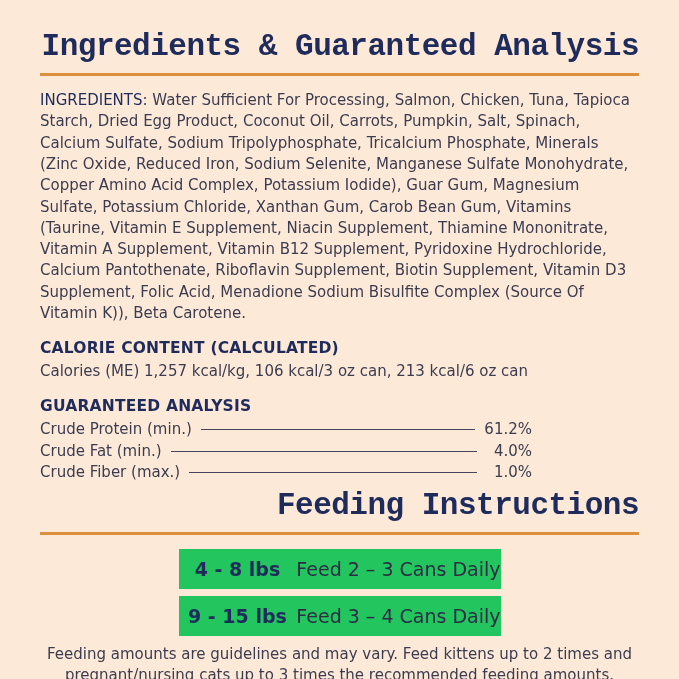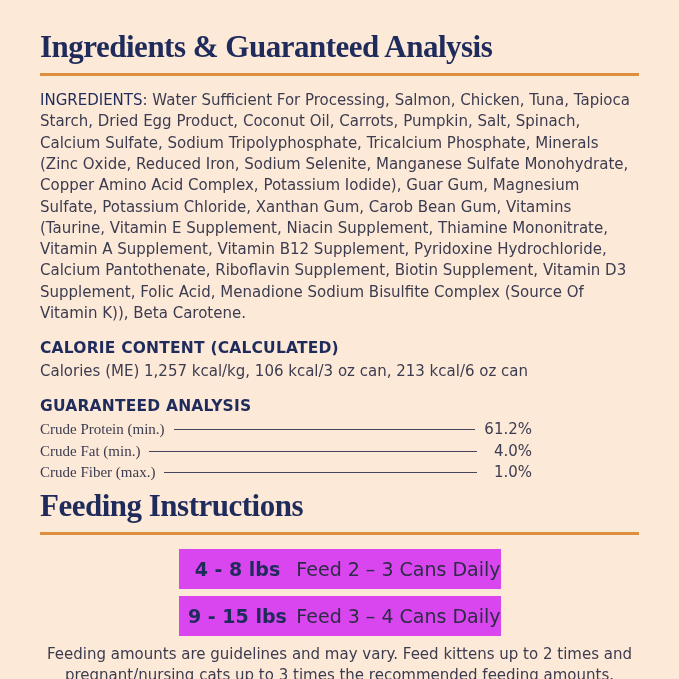--- a/index.html
+++ b/index.html
@@ -9,26 +9,26 @@
     font-family: "DejaVu Sans", "Liberation Sans", sans-serif;
     color: #3c3c50;
     overflow: hidden;
   }
   .page {
     width: 679px;
     height: 679px;
     padding: 30px 40px 0 40px;
   }
   .section-title {
-    font-family: Liberation Serif, serif;
+    font-family: Liberation Mono, monospace;
     font-weight: bold;
     font-size: 31px;
     letter-spacing: -0.5px;
     color: #1f2b5b;
-    text-align: left;
+    text-align: right;
     line-height: 1.1;
   }
   .title-rule {
     border: none;
     border-top: 3px solid #dd8f3e;
     margin-top: 9px;
   }
   .body-text {
     font-size: 15px;
     line-height: 21.3px;
@@ -54,39 +54,39 @@
   .ga-table {
     width: 492px;
     margin-top: 4px;
   }
   .ga-row {
     display: flex;
     align-items: baseline;
     font-size: 15px;
     line-height: 21.5px;
   }
-  .ga-label { white-space: nowrap; font-family: Liberation Serif, serif; }
+  .ga-label { white-space: nowrap; }
   .ga-leader {
     flex: 1;
     border-bottom: 1.5px solid #44445a;
     margin: 0 9px;
     transform: translateY(-4px);
   }
   .ga-value {
     min-width: 46px;
     text-align: right;
     white-space: nowrap;
   }
   .feeding-title { margin-top: 5px; }
   .feeding-table {
     width: 322px;
     margin: 14px auto 0 auto;
   }
   .feed-row {
-    background: #d946ef;
+    background: #22c55e;
     height: 40px;
     display: flex;
     align-items: center;
     margin-bottom: 7px;
   }
   .feed-weight {
     width: 128px;
     text-align: center;
     font-weight: bold;
     font-size: 19px;

